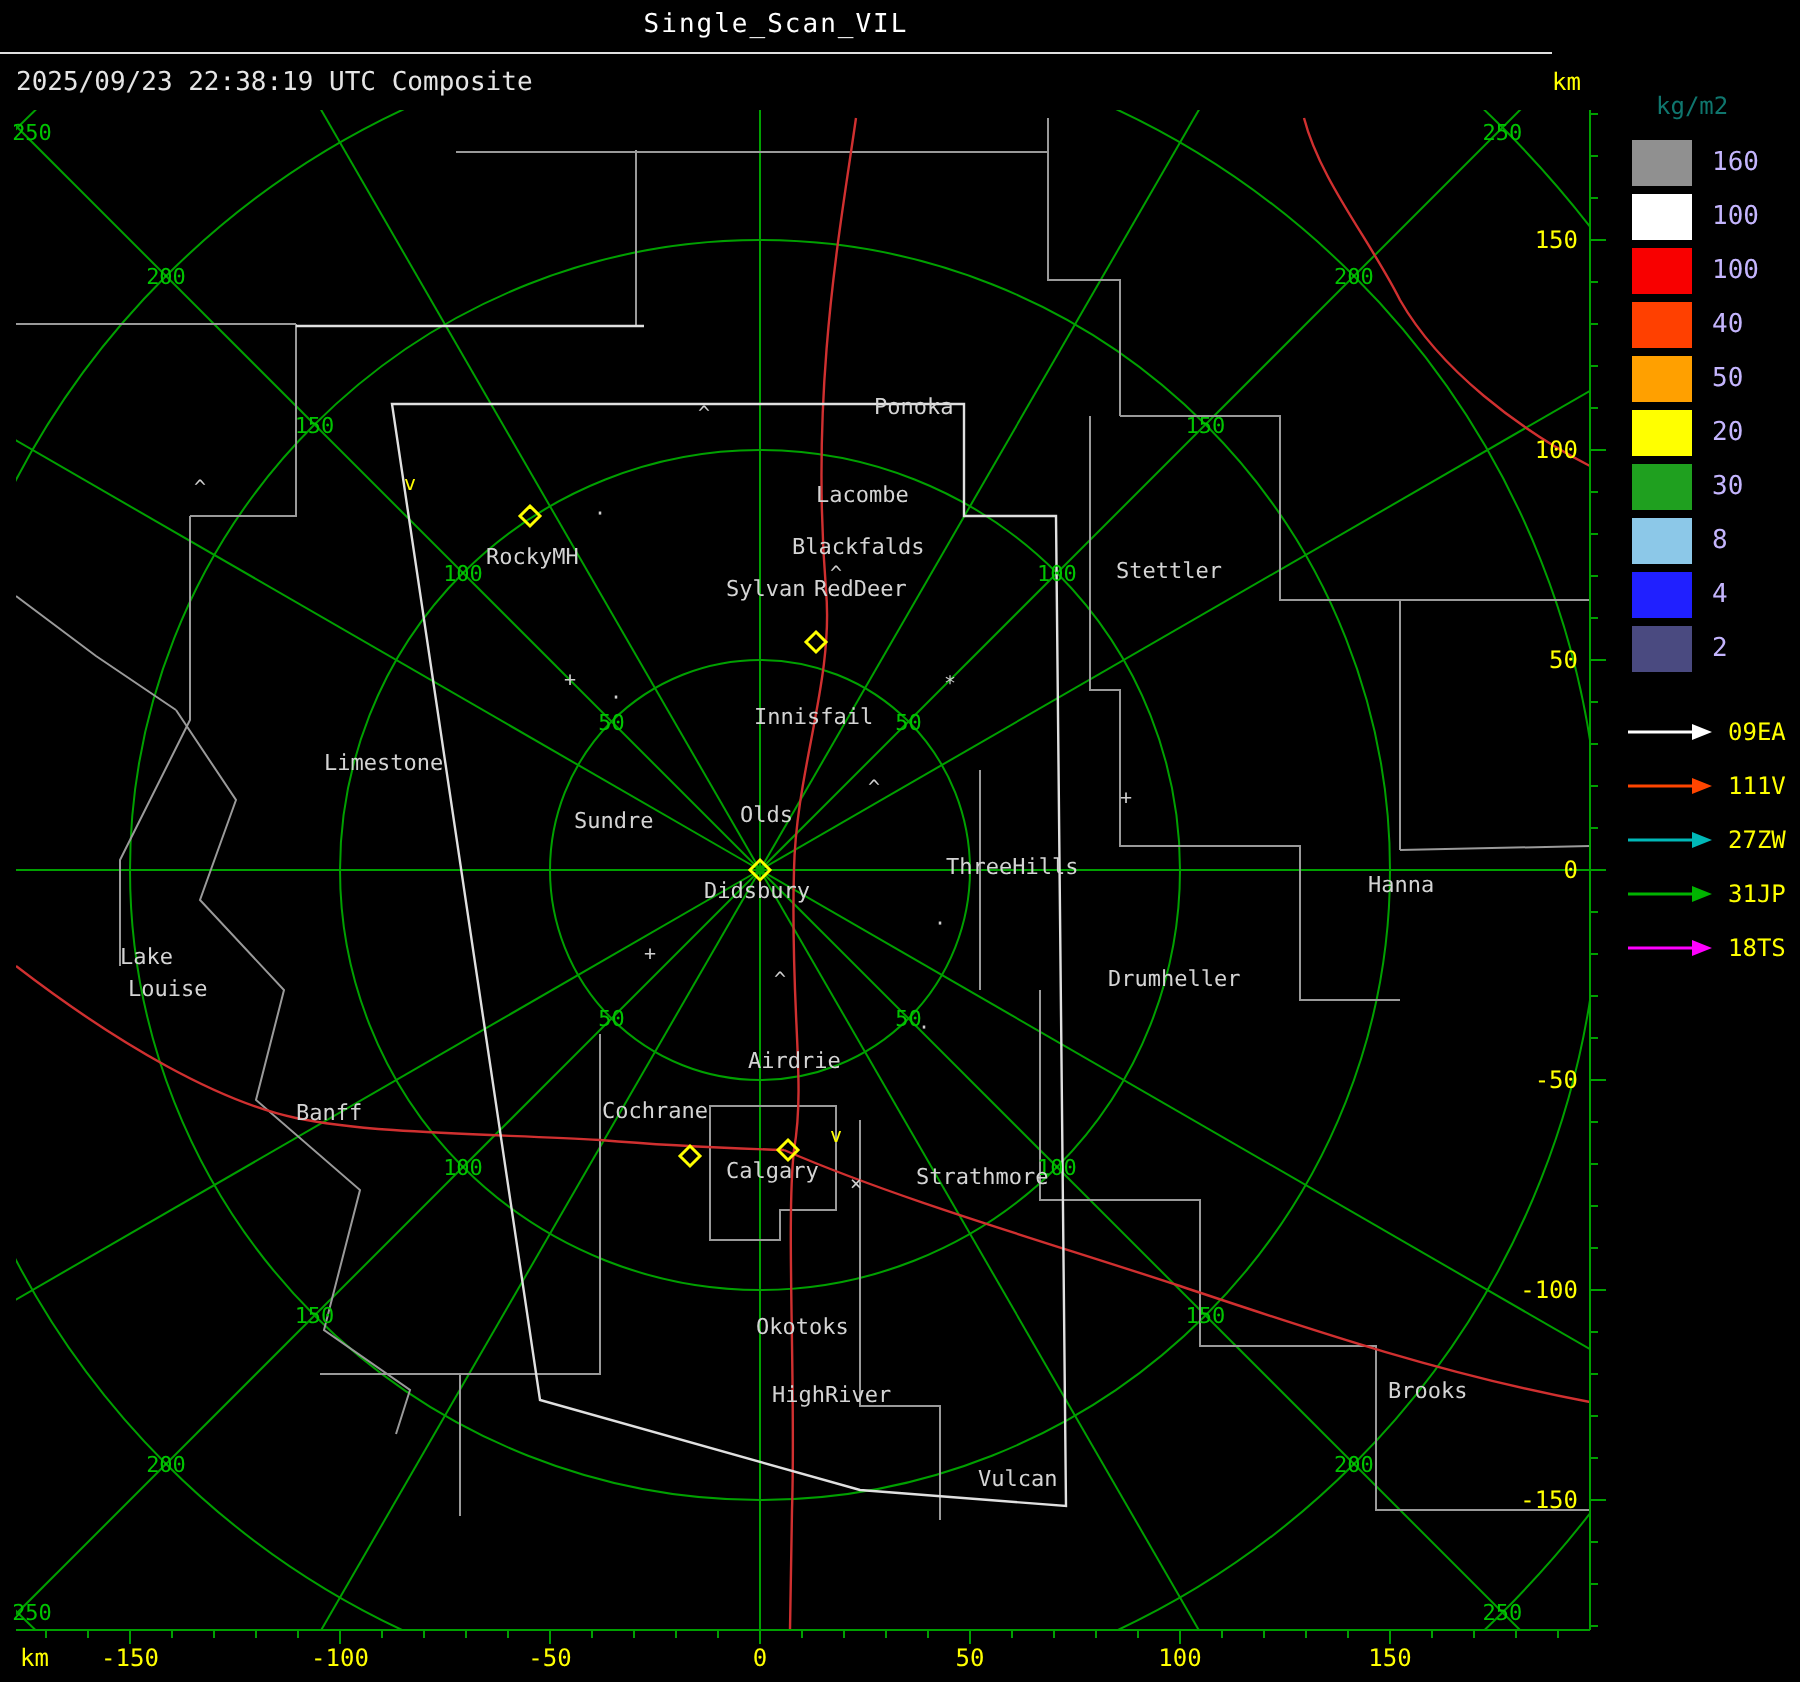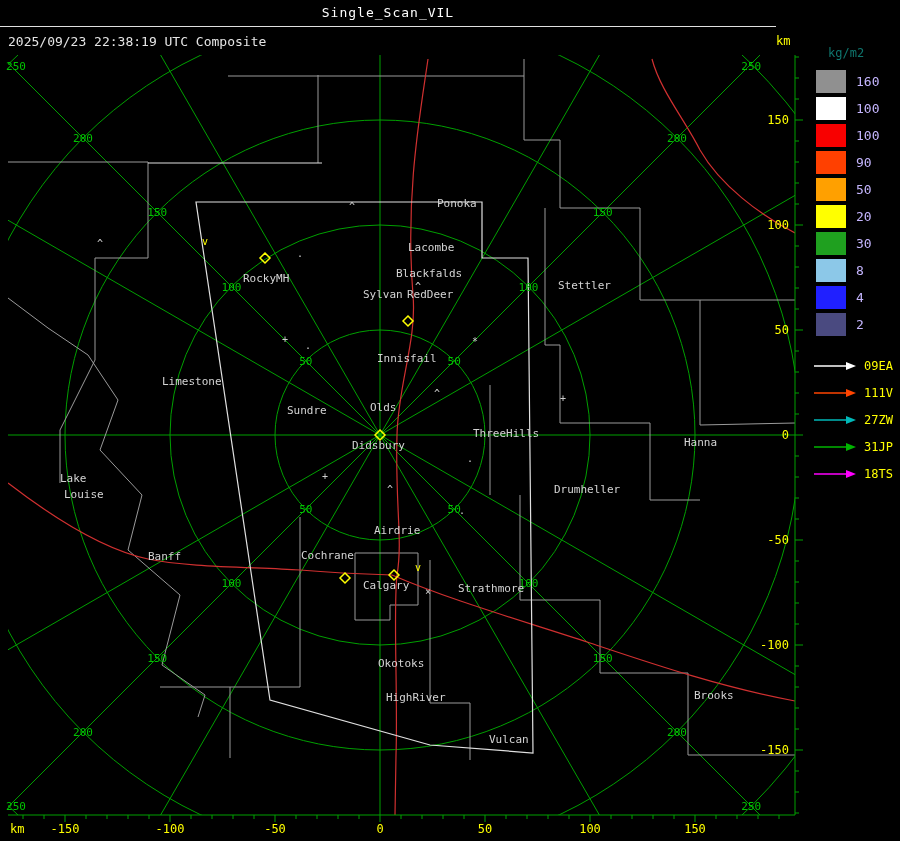--- a/index.html
+++ b/index.html
@@ -275,21 +275,21 @@
       <div class="lg-row">
         <div class="lg-swatch" style="background: rgb(255, 255, 255);"></div>
         <div class="lg-label">100</div>
       </div>
       <div class="lg-row">
         <div class="lg-swatch" style="background: rgb(248, 0, 0);"></div>
         <div class="lg-label">100</div>
       </div>
       <div class="lg-row">
         <div class="lg-swatch" style="background: rgb(255, 64, 0);"></div>
-        <div class="lg-label">90</div>
+        <div class="lg-label">40</div>
       </div>
       <div class="lg-row">
         <div class="lg-swatch" style="background: rgb(255, 160, 0);"></div>
         <div class="lg-label">50</div>
       </div>
       <div class="lg-row">
         <div class="lg-swatch" style="background: rgb(255, 255, 0);"></div>
         <div class="lg-label">20</div>
       </div>
       <div class="lg-row">

